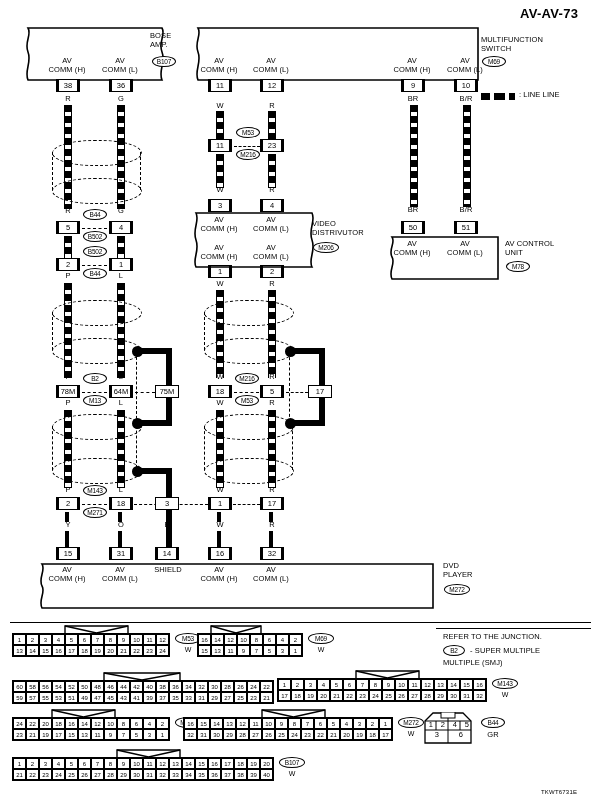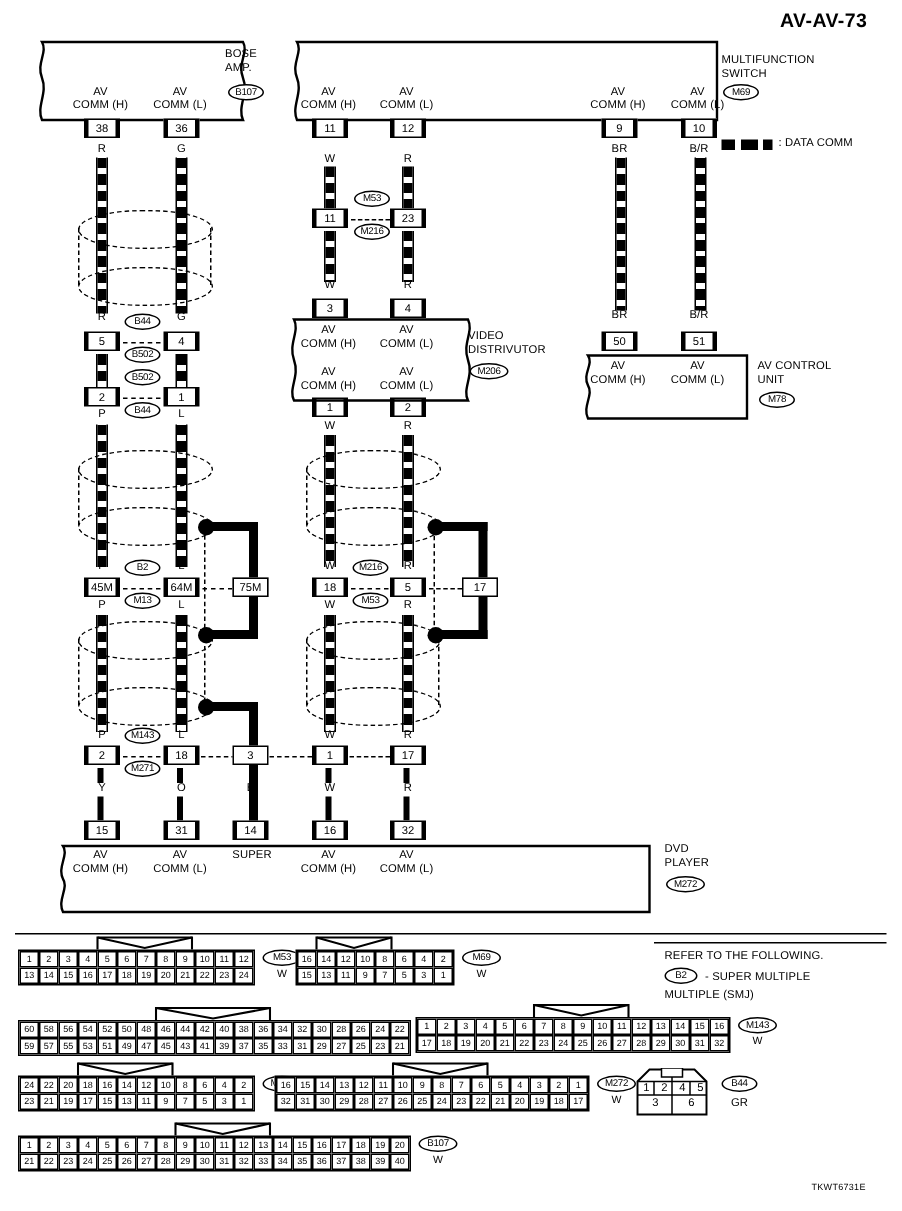--- a/index.html
+++ b/index.html
@@ -61,21 +61,21 @@
   <div class="unit" style="left:190px;top:26px;">
     <svg width="290" height="56" viewBox="0 0 290 56">
       <path d="M8,2 L288,2 L288,54 L8,54
                C4,45 12,36 8,26 C4,16 12,9 8,2 Z" fill="none" stroke="#000" stroke-width="1.6"></path>
     </svg>
   </div>
   <div class="t l" style="left:481px;top:36px;width:90px;">MULTIFUNCTION<br>SWITCH</div>
   <div class="oval" style="left:482px;top:56px;width:24px;height:11px;">M69</div>
 
   <div class="legendbox" style="left:481px;top:93px;"></div>
-  <div class="t l" style="left:519px;top:91px;width:70px;">: DATA COMM</div>
+  <div class="t l" style="left:519px;top:91px;width:70px;">: LINE LINE</div>
 
   <div class="t" style="left:44px;top:57px;width:46px;">AV<br>COMM (H)</div>
   <div class="pin br" style="left:56px;top:79px;width:24px;height:13px;">38</div>
   <div class="t" style="left:56px;top:95px;width:24px;">R</div>
 
   <div class="t" style="left:97px;top:57px;width:46px;">AV<br>COMM (L)</div>
   <div class="pin br" style="left:109px;top:79px;width:24px;height:13px;">36</div>
   <div class="t" style="left:109px;top:95px;width:24px;">G</div>
 
   <div class="t" style="left:196px;top:57px;width:46px;">AV<br>COMM (H)</div>
@@ -95,21 +95,21 @@
   <div class="t" style="left:454px;top:95px;width:24px;">B/R</div>
 
   <div class="dataline edge" style="left:64px;top:105px;width:6px;height:104px;"></div>
   <div class="t" style="left:56px;top:207px;width:24px;">R</div>
   <div class="pin br" style="left:56px;top:221px;width:24px;height:13px;">5</div>
   <div class="dataline edge" style="left:64px;top:236px;width:6px;height:22px;"></div>
   <div class="pin br" style="left:56px;top:258px;width:24px;height:13px;">2</div>
   <div class="t" style="left:56px;top:272px;width:24px;">P</div>
   <div class="dataline edge" style="left:64px;top:283px;width:6px;height:95px;"></div>
   <div class="t" style="left:56px;top:373px;width:24px;">P</div>
-  <div class="pin br" style="left:56px;top:385px;width:24px;height:13px;">45M</div>
+  <div class="pin br" style="left:56px;top:385px;width:24px;height:13px;">78M</div>
   <div class="t" style="left:56px;top:399px;width:24px;">P</div>
   <div class="dataline edge" style="left:64px;top:410px;width:6px;height:78px;"></div>
   <div class="t" style="left:56px;top:486px;width:24px;">P</div>
   <div class="pin br" style="left:56px;top:497px;width:24px;height:13px;">2</div>
   <div class="wire" style="left:65px;top:512px;width:4px;height:10px;"></div>
   <div class="t" style="left:56px;top:521px;width:24px;">Y</div>
   <div class="wire" style="left:65px;top:531px;width:4px;height:16px;"></div>
 
   <div class="dataline edge" style="left:117px;top:105px;width:6px;height:104px;"></div>
   <div class="t" style="left:109px;top:207px;width:24px;">G</div>
@@ -276,35 +276,35 @@
   <div class="oval" style="left:506px;top:261px;width:24px;height:11px;">M78</div>
 
   <div class="unit" style="left:30px;top:562px;">
     <svg width="405" height="48" viewBox="0 0 405 48">
       <path d="M12,2 L403,2 L403,46 L12,46
                C8,38 16,30 12,24 C8,16 16,8 12,2 Z" fill="none" stroke="#000" stroke-width="1.6"></path>
     </svg>
   </div>
   <div class="t" style="left:44px;top:566px;width:46px;">AV<br>COMM (H)</div>
   <div class="t" style="left:97px;top:566px;width:46px;">AV<br>COMM (L)</div>
-  <div class="t" style="left:145px;top:566px;width:46px;">SUPER</div>
+  <div class="t" style="left:145px;top:566px;width:46px;">SHIELD</div>
   <div class="t" style="left:196px;top:566px;width:46px;">AV<br>COMM (H)</div>
   <div class="t" style="left:248px;top:566px;width:46px;">AV<br>COMM (L)</div>
   <div class="pin br" style="left:56px;top:547px;width:24px;height:13px;">15</div>
   <div class="pin br" style="left:109px;top:547px;width:24px;height:13px;">31</div>
   <div class="pin br" style="left:155px;top:547px;width:24px;height:13px;">14</div>
   <div class="pin br" style="left:208px;top:547px;width:24px;height:13px;">16</div>
   <div class="pin br" style="left:260px;top:547px;width:24px;height:13px;">32</div>
   <div class="t l" style="left:443px;top:562px;width:46px;">DVD<br>PLAYER</div>
   <div class="oval" style="left:444px;top:584px;width:26px;height:11px;">M272</div>
 
   <hr class="sep" style="left:10px;top:622px;width:581px;">
   <hr class="sep" style="left:436px;top:628px;width:155px;">
 
-  <div class="t l" style="left:443px;top:633px;width:150px;font-size:7.5px;">REFER TO THE FOLLOWING.</div>
+  <div class="t l" style="left:443px;top:633px;width:150px;font-size:7.5px;">REFER TO THE JUNCTION.</div>
   <div class="oval" style="left:443px;top:645px;width:22px;height:11px;">B2</div>
   <div class="t l" style="left:470px;top:647px;width:120px;">- SUPER MULTIPLE</div>
   <div class="t l" style="left:443px;top:659px;width:130px;">MULTIPLE (SMJ)</div>
 
   <div id="tables-root">
       <div class="tabwrap" style="left: 12px; top: 633px;">
         <div style="position: absolute; left: 52px; top: -11px; width: 65px; height: 11px;"><svg width="65" height="11" viewBox="0 0 65 11">
             <path d="M1,10 L1,1 L64,1 L64,10" fill="none" stroke="#000" stroke-width="1.4"></path>
             <path d="M1,1 L32.5,8 L64,1" fill="none" stroke="#000" stroke-width="1.4"></path>
           </svg></div>

